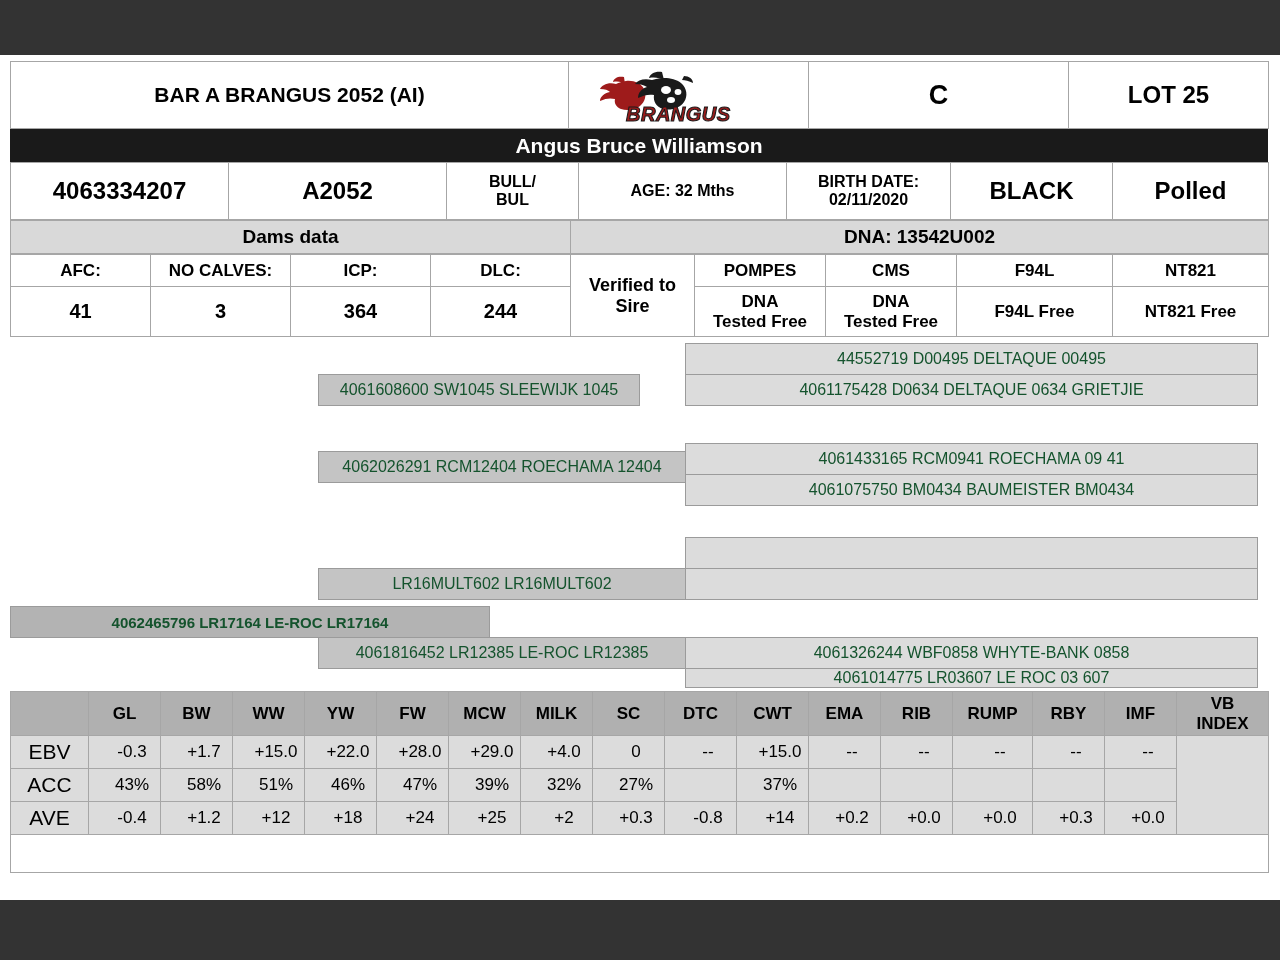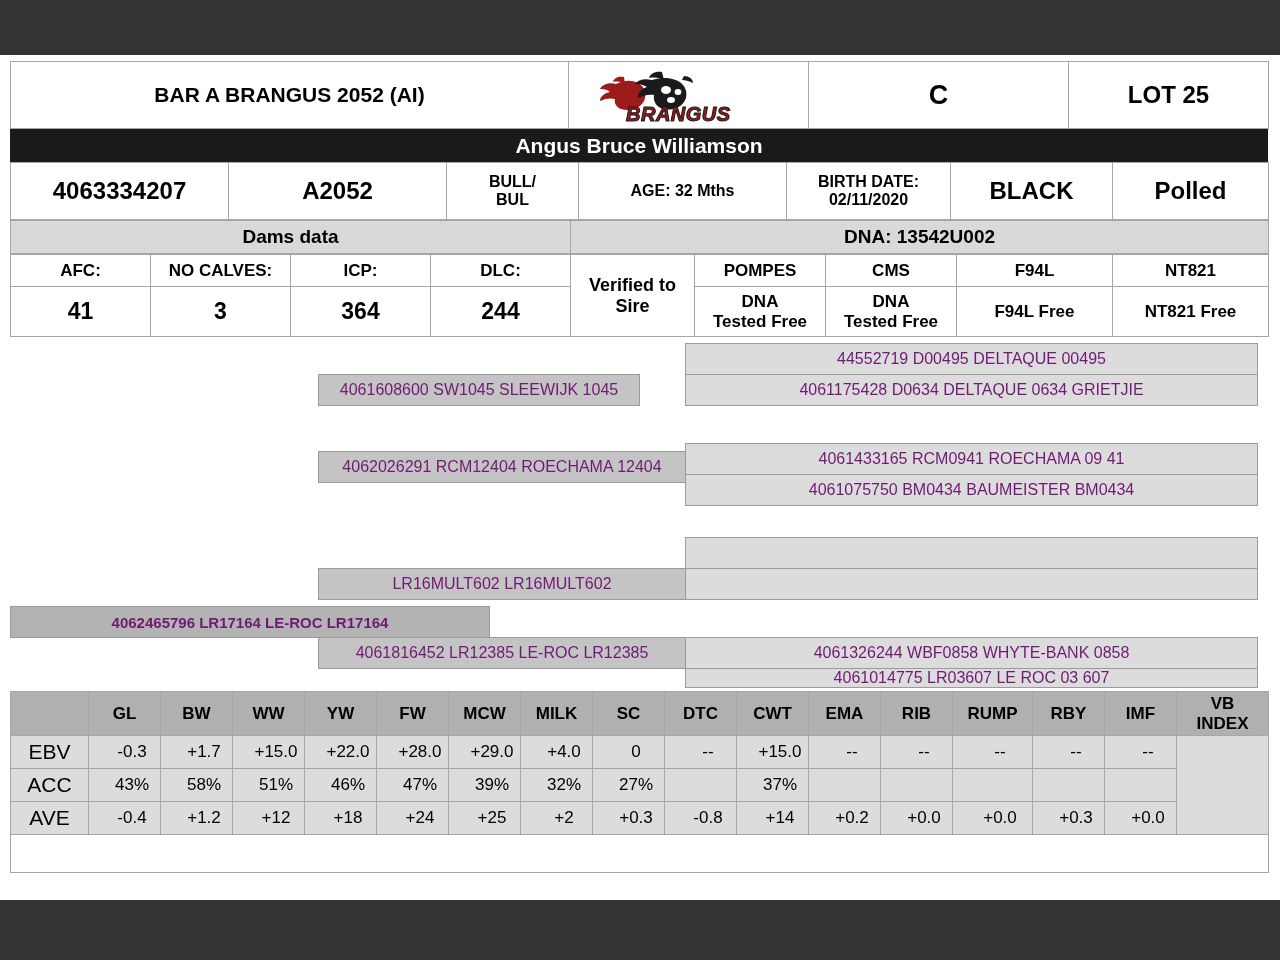--- a/index.html
+++ b/index.html
@@ -64,32 +64,32 @@
   #t-ids td.small { font-size: 16px; }
 
   
   #t-damshdr { width: 1258px; margin: 0 0 0 10px; }
   #t-damshdr td { height: 33px; background: #d9d9d9; font-size: 19px; }
 
   
   #t-dams { width: 1258px; margin: 0 0 0 10px; }
   #t-dams td { background:#fff; font-size: 17px; }
   #t-dams td.hdr   { height: 32px; }
-  #t-dams td.val   { height: 50px; font-size: 23px; }
+  #t-dams td.val   { height: 50px; font-size: 20px; }
   #t-dams td.vsire { font-size: 18px; }
   #t-dams td.dnaval { font-size: 17px; }
 
   
   #pedigree { position: relative; width: 1280px; height: 348px; margin: 6px 0 0 0; }
   .ped-box {
     position: absolute;
     border: 1px solid #9b9b9b;
     display: flex; align-items: center; justify-content: center;
     text-align: center;
-    color: #701a75;
+    color: #14532d;
     white-space: nowrap;
     overflow: hidden;
   }
   .ped-g1 { background: #b3b3b3; font-size: 15px; font-weight: bold; }
   .ped-g2 { background: #c4c4c4; font-size: 16px; font-weight: normal; }
   .ped-g3 { background: #dcdcdc; font-size: 16px; font-weight: normal; }
 
   
   #t-ebv { width: 1258px; margin: 0 0 0 10px; }
   #t-ebv td { border: 1px solid #a6a6a6; }

